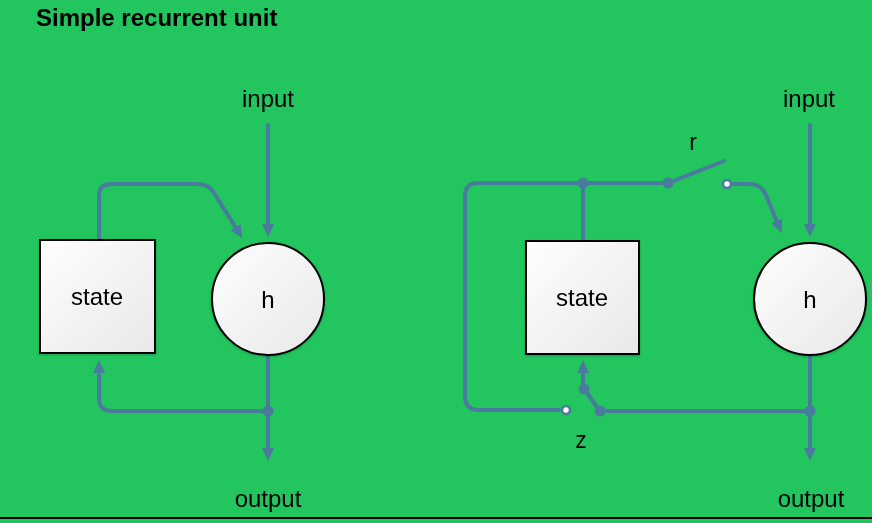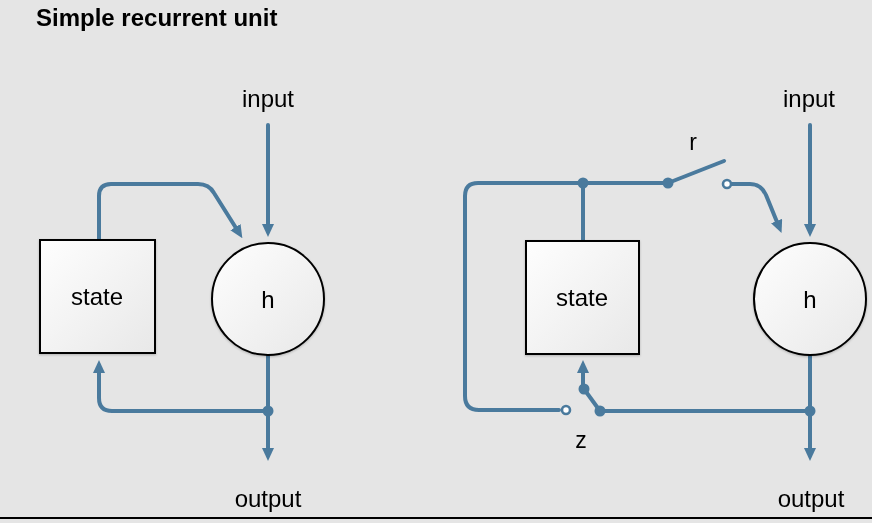--- a/index.html
+++ b/index.html
@@ -1,18 +1,18 @@
 <!DOCTYPE html>
 <html style="--wire: #4a7a9d; --ink: #000000; --node-border: #000000; --rule: #000000;"><head>
 <meta charset="utf-8">
 <style>
   html,body { margin:0; padding:0; background:#fff; }
   .canvas {
     position:relative; width:872px; height:523px;
-    background:#e5e5e5; overflow:hidden;
+    background:#22c55e; overflow:hidden;
     font-family:"Liberation Sans", sans-serif;
     color:var(--ink, #000);
   }
   .title {
     position:absolute; font-size:24px; font-weight:bold; line-height:26px;
     white-space:nowrap; color:var(--ink, #000);
   }
   .title-left  { left:36px;  top:5px; }
   .title-right { left:484px; top:5px; }
   .label {

